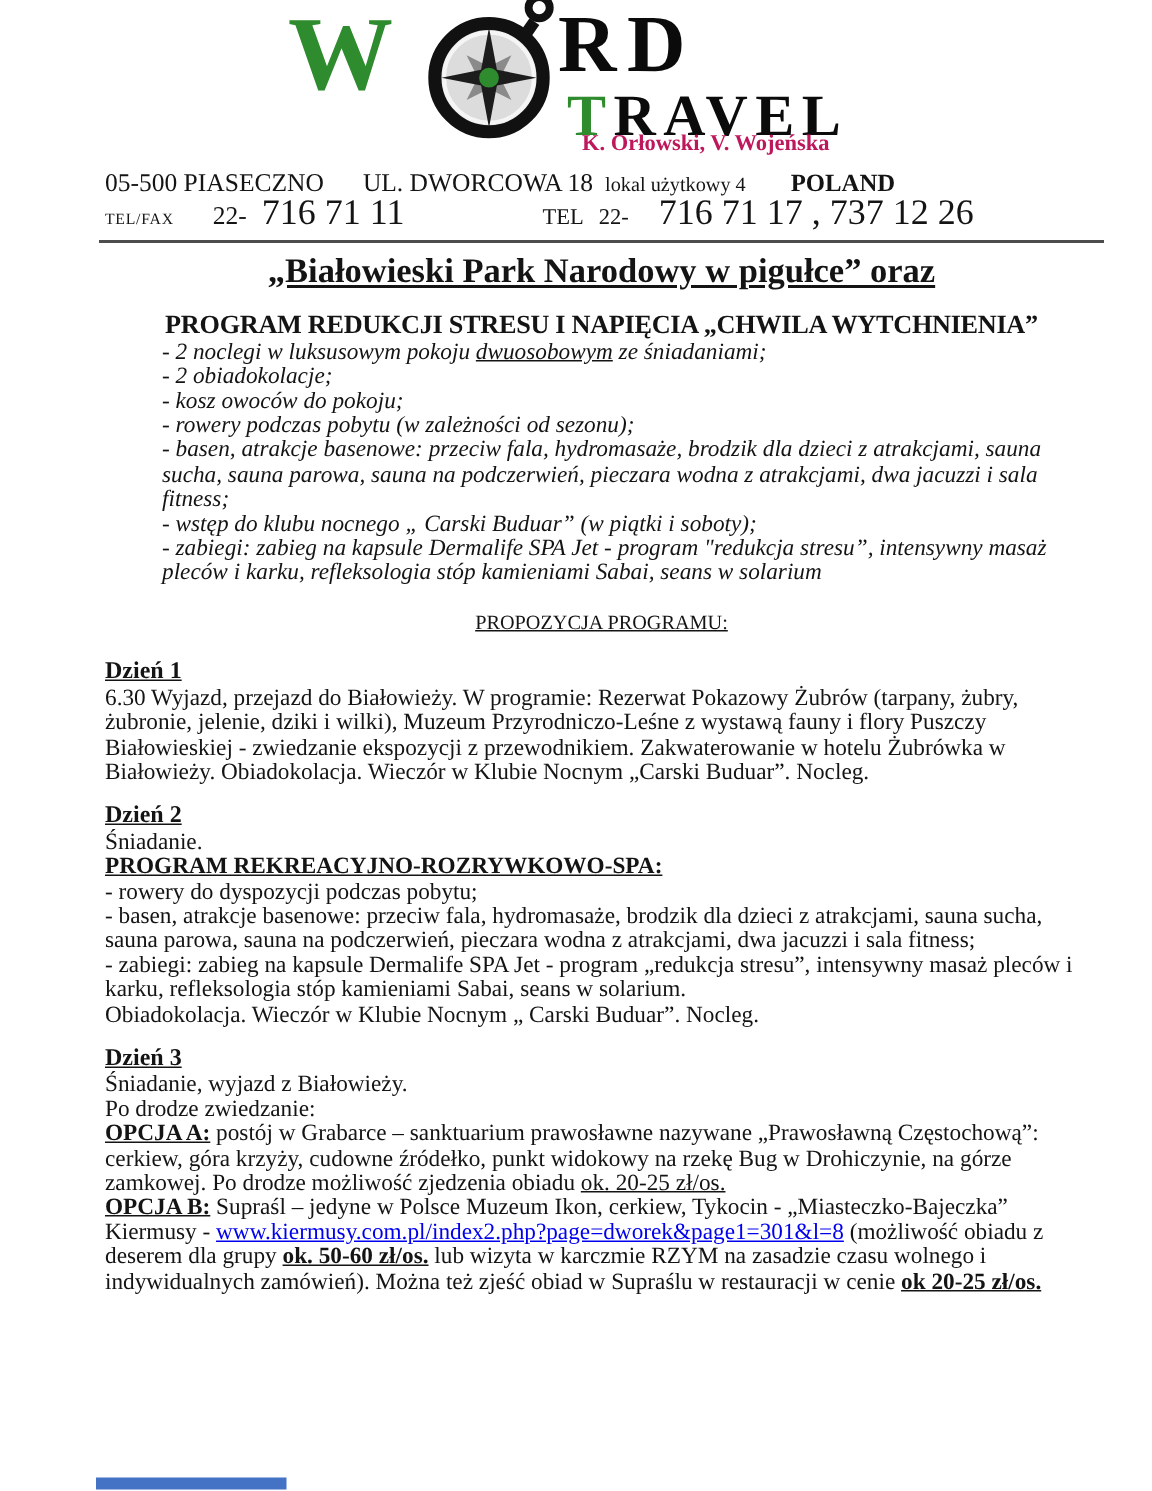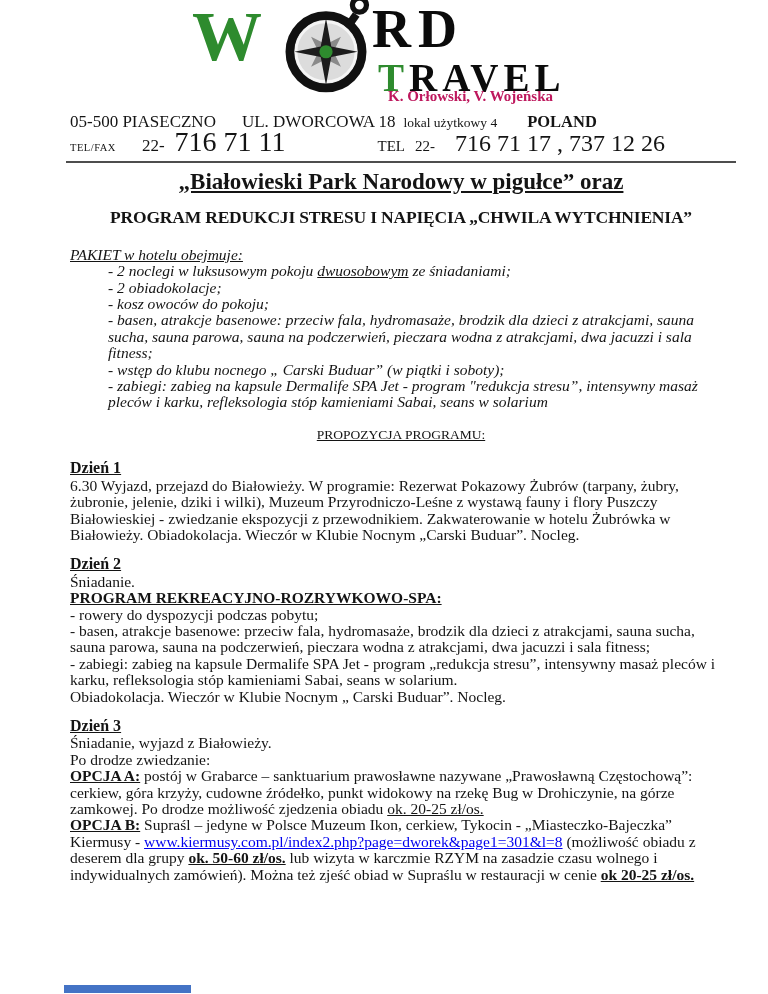--- a/index.html
+++ b/index.html
@@ -19,21 +19,21 @@
   .content{position:absolute;left:70px;top:114px;width:662px;font-size:15.5px;line-height:16.4px;}
 
   .addr-line{font-size:17px;white-space:nowrap;}
   .addr-street{margin-left:26px;}
   .addr-unit{font-size:13.5px;margin-left:8px;}
   .addr-country{font-weight:bold;margin-left:30px;font-size:16.5px;}
 
   .tel-line{margin-top:3px;white-space:nowrap;}
   .telfax-label{font-size:10.5px;letter-spacing:.5px;}
   .tel-area{font-size:17px;margin-left:26px;}
-  .tel-big{font-size:28px;margin-left:10px;}
+  .tel-big{font-size:24px;margin-left:10px;}
   .tel-label{font-size:15px;margin-left:92px;}
   .tel-area2{font-size:15px;margin-left:10px;}
   .tel-big2{font-size:24px;margin-left:20px;}
 
   .rule{border:0;border-top:2px solid #4d4d4d;margin:4px 0 0 -4px;width:670px;}
 
   .main-title{margin-top:5px;text-align:center;font-size:23px;line-height:28px;font-weight:bold;}
   .main-title span{text-decoration:underline;}
   .subtitle{margin-top:11px;text-align:center;font-size:17.5px;line-height:21px;font-weight:bold;letter-spacing:-.2px;}
   .subtitle span{}
@@ -84,25 +84,25 @@
 
     <div class="tel-line">
       <span class="telfax-label">TEL/FAX</span><span class="tel-area">22-</span><span class="tel-big">716 71 11</span><span class="tel-label">TEL</span><span class="tel-area2">22-</span><span class="tel-big2">716 71 17 , 737 12 26</span>
     </div>
 
     <hr class="rule">
 
     <div class="main-title"><span>„Białowieski Park Narodowy w pigułce” oraz</span></div>
     <div class="subtitle"><span>PROGRAM REDUKCJI STRESU I NAPIĘCIA „CHWILA WYTCHNIENIA”</span></div>
 
-    <div class="pakiet-heading"><span>PAKIET w hotelu  obejmuje:</span></div>
     <div class="pakiet-items">
       <div><span>- 2 noclegi w luksusowym pokoju </span><span class="u">dwuosobowym</span><span> ze śniadaniami;</span></div>
       <div><span>- 2 obiadokolacje;</span></div>
       <div><span>- kosz owoców do pokoju;</span></div>
+      <div><span>- rowery  podczas pobytu (w zależności od sezonu);</span></div>
       <div><span>- basen, atrakcje basenowe: przeciw fala, hydromasaże, brodzik dla dzieci z atrakcjami, sauna sucha, sauna parowa, sauna na podczerwień, pieczara wodna z atrakcjami, dwa jacuzzi i sala fitness;</span></div>
       <div><span>- wstęp do klubu nocnego „ Carski Buduar” (w piątki i soboty);</span></div>
       <div><span>- zabiegi: zabieg na kapsule Dermalife SPA Jet - program "redukcja stresu”, intensywny masaż pleców i karku, refleksologia stóp kamieniami Sabai,  seans w solarium</span></div>
     </div>
 
     <div class="propozycja"><span>PROPOZYCJA PROGRAMU:</span></div>
 
     <div class="day">
       <div class="day-heading">Dzień 1</div>
       <div><span>6.30 Wyjazd,  przejazd do Białowieży. W programie: Rezerwat Pokazowy Żubrów (tarpany, żubry, żubronie, jelenie, dziki i wilki), Muzeum Przyrodniczo-Leśne z wystawą fauny i flory Puszczy Białowieskiej - zwiedzanie ekspozycji z przewodnikiem. Zakwaterowanie w hotelu Żubrówka w Białowieży. Obiadokolacja. Wieczór w Klubie Nocnym „Carski Buduar”. Nocleg.</span></div>

